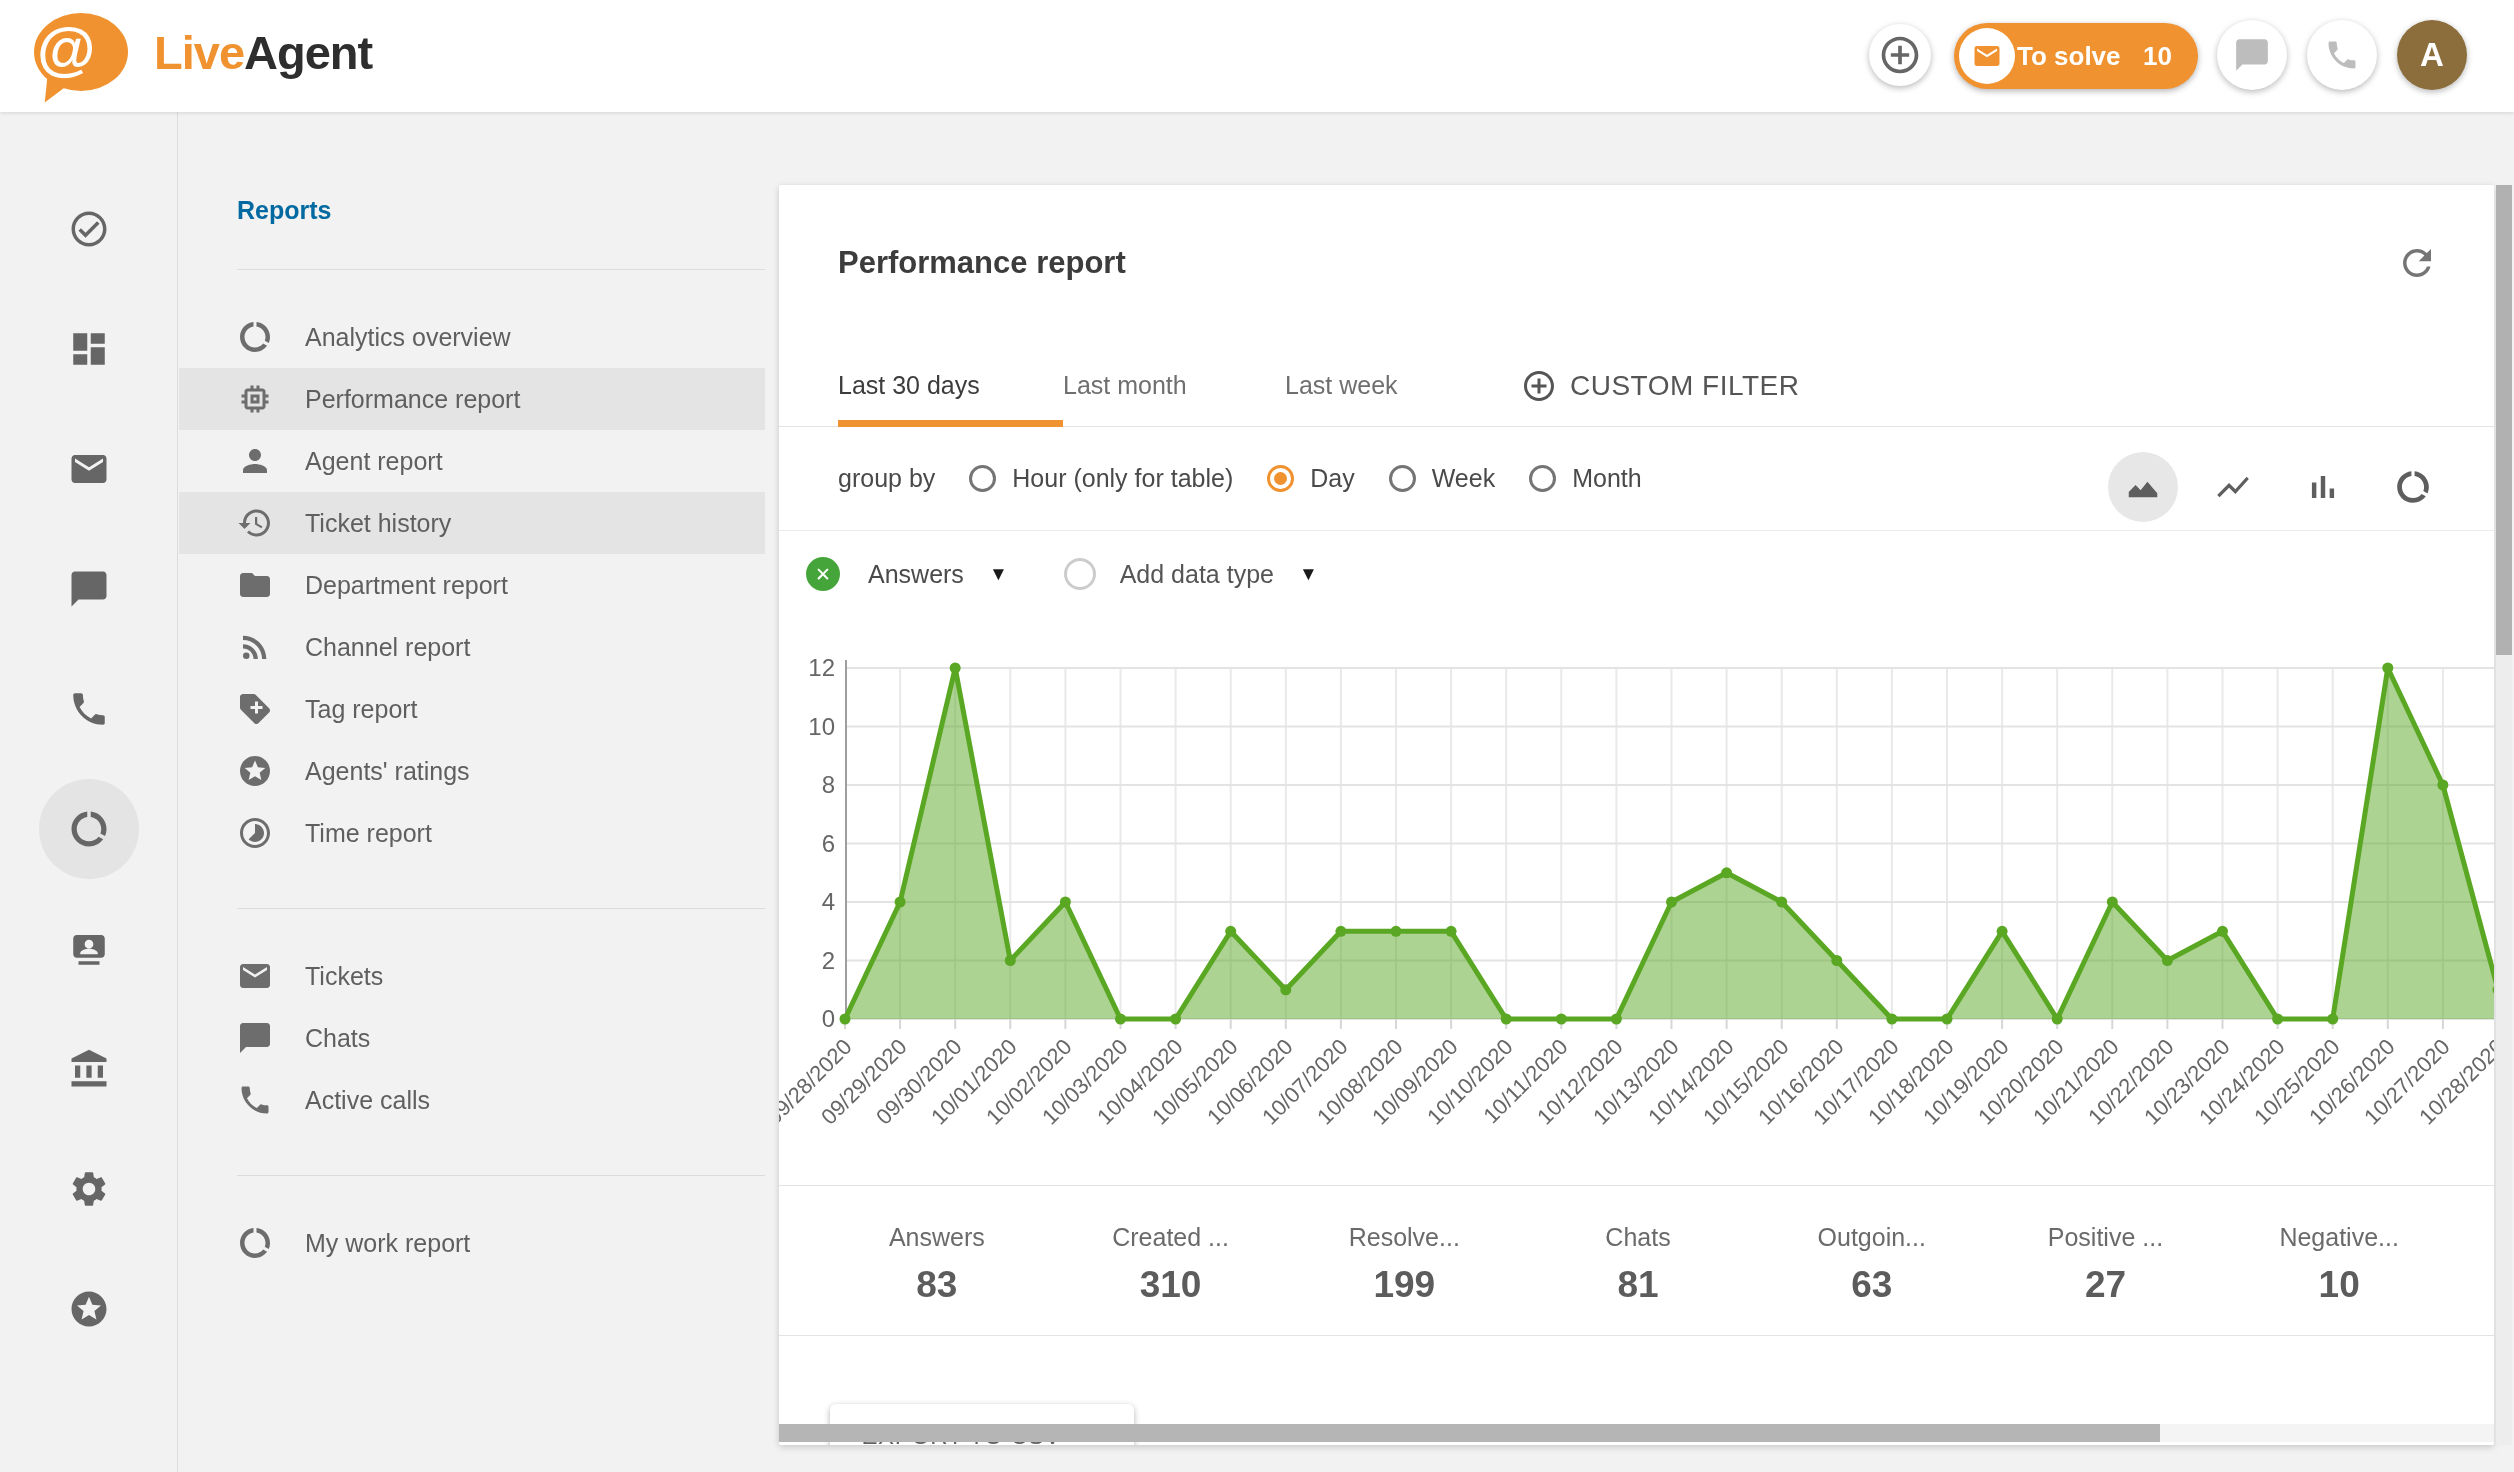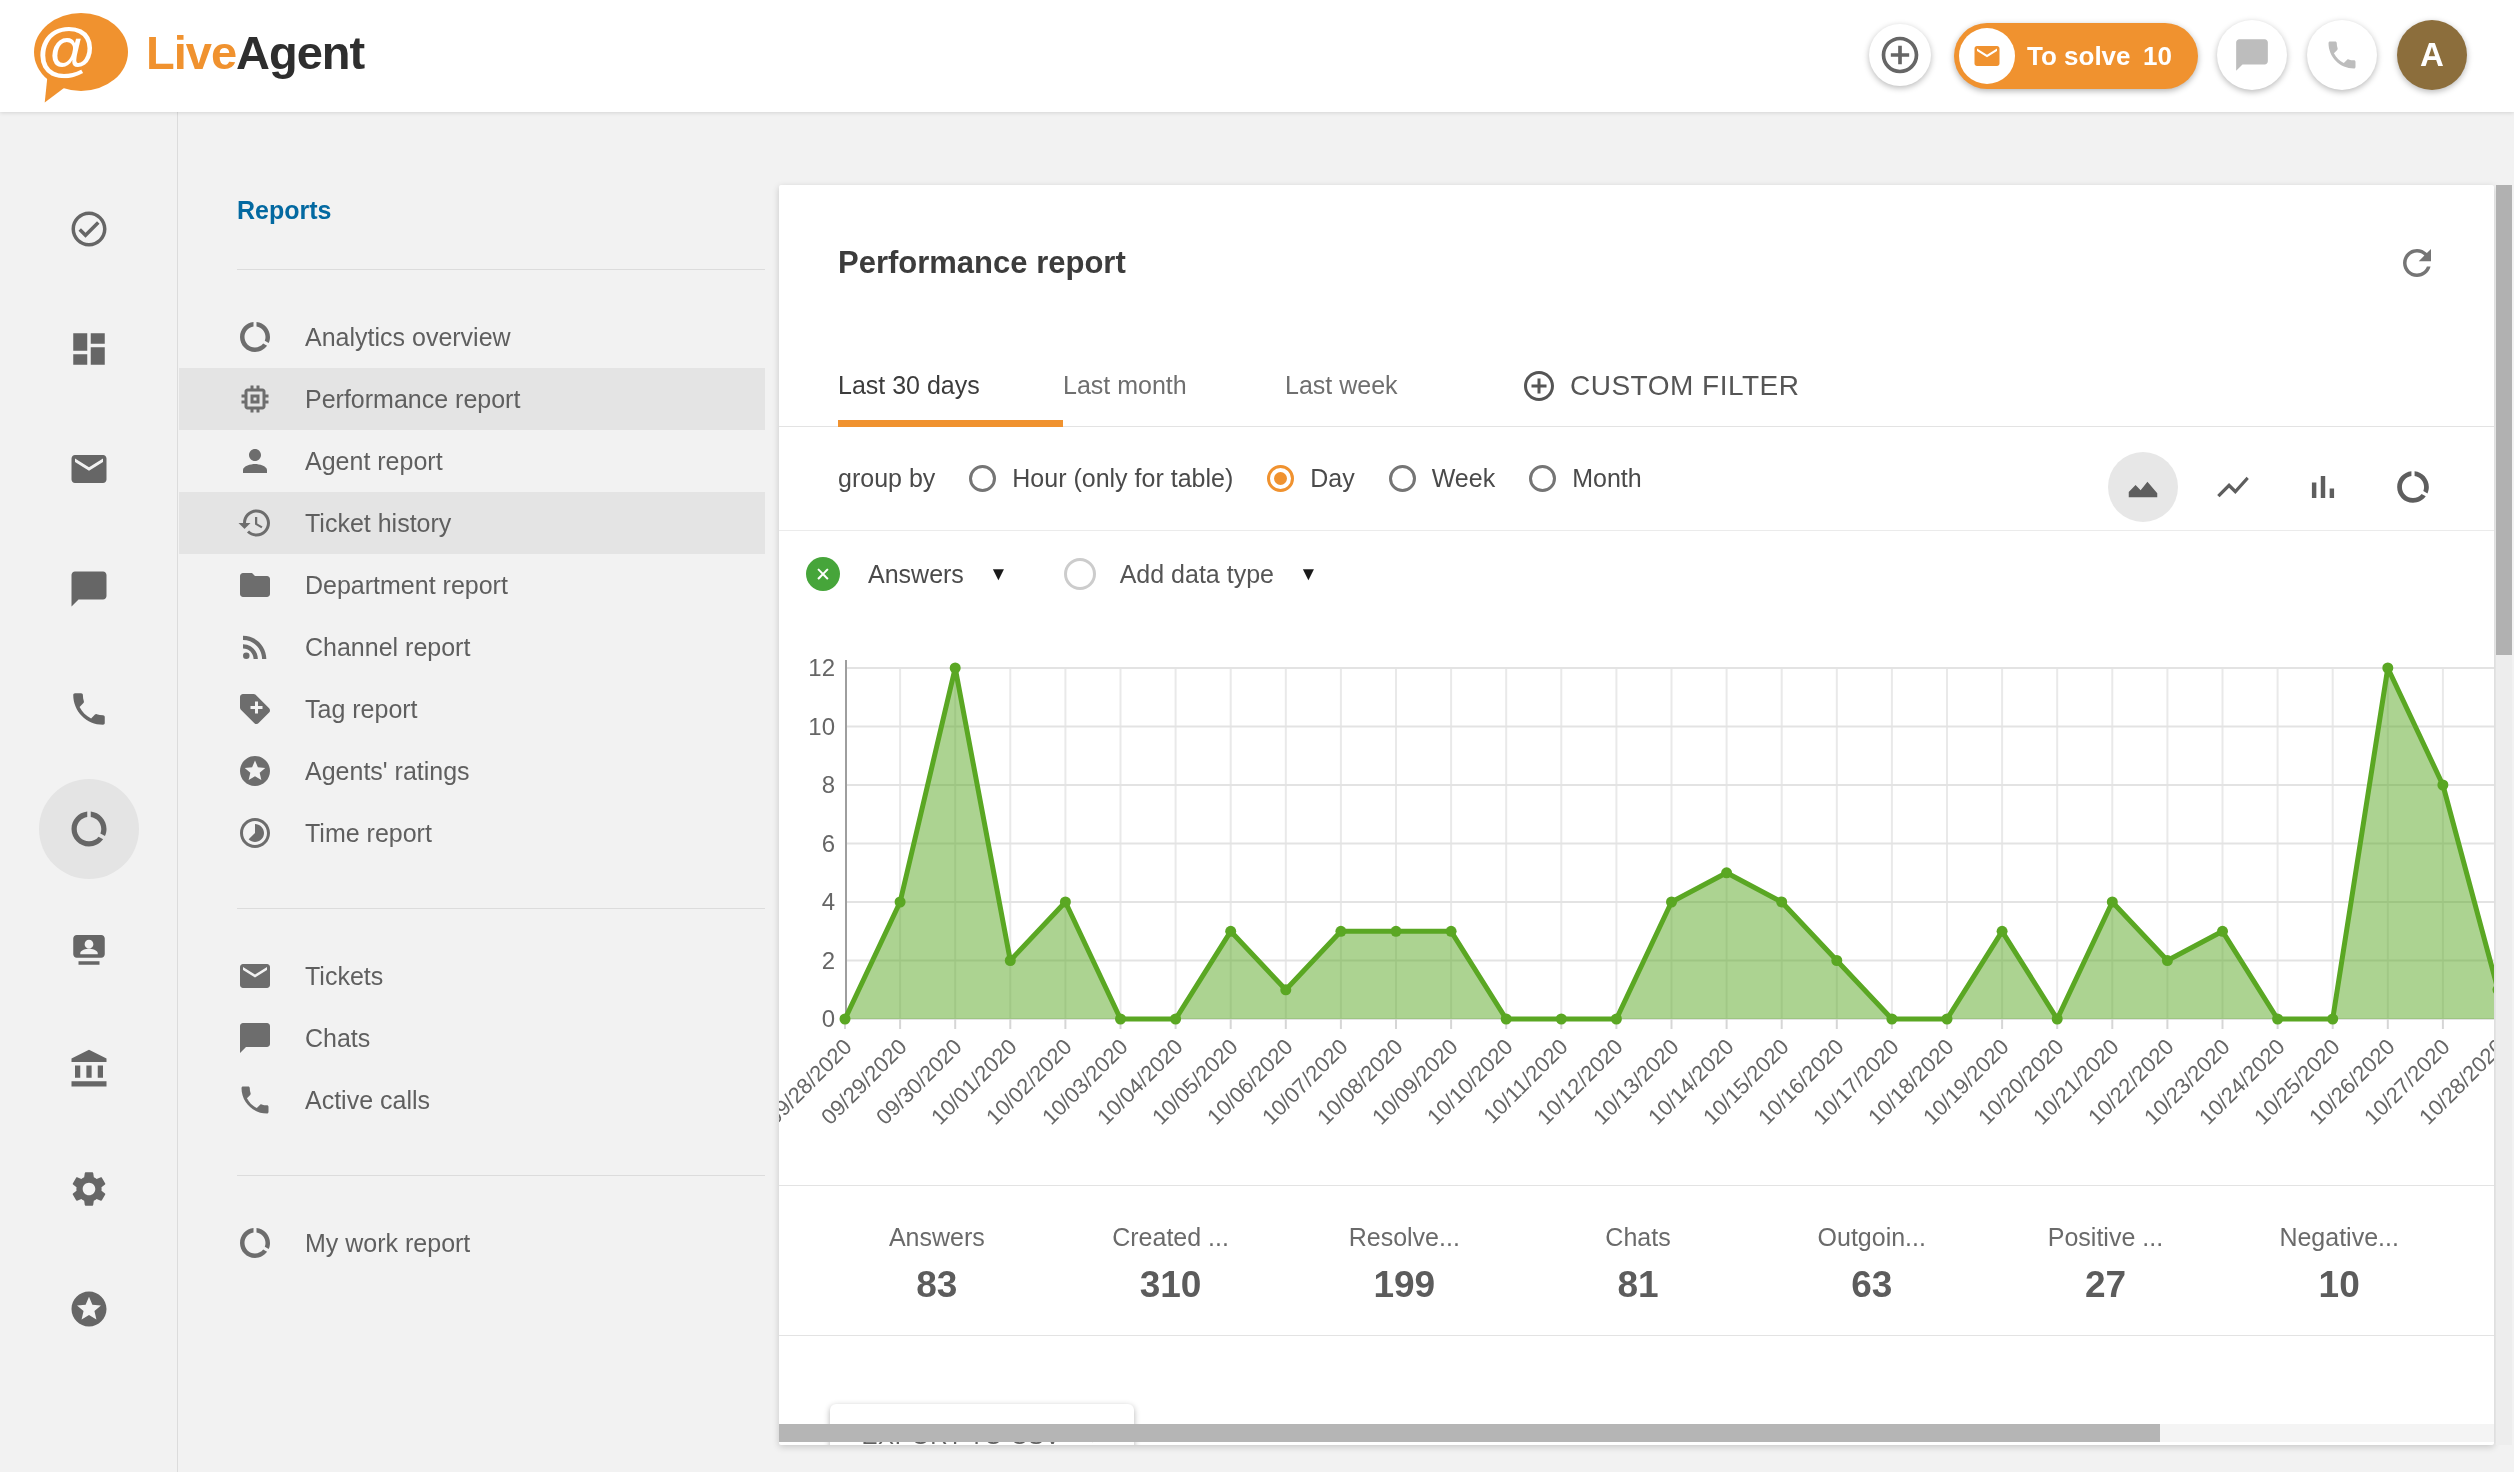--- a/index.html
+++ b/index.html
@@ -9,31 +9,31 @@
 
   
   .topbar{position:absolute;left:0;top:0;width:2514px;height:112px;background:#fff;
           box-shadow:0 1px 4px rgba(0,0,0,.12);z-index:20;}
   .logo{position:absolute;left:34px;top:13px;display:flex;align-items:center;}
   .logo-bubble{position:relative;width:94px;height:78px;background:#f0922f;border-radius:50%;}
   .logo-bubble::after{content:"";position:absolute;left:12px;bottom:-13px;width:0;height:0;
           border-right:28px solid transparent;border-top:26px solid #f0922f;transform:rotate(6deg);}
   .logo-at{position:absolute;left:3px;top:50%;transform:translateY(-55%);color:#fff;
           font-size:60px;font-weight:bold;}
-  .logo-text{margin-left:18px;font-size:47px;font-weight:bold;letter-spacing:-1px;}
+  .logo-text{margin-left:26px;font-size:47px;font-weight:bold;letter-spacing:-1px;}
   .logo-live{color:#f0922f;} .logo-agent{color:#2e2e2e;}
   .circle-btn{position:absolute;border-radius:50%;background:#fff;box-shadow:0 2px 6px rgba(0,0,0,.28);
           display:flex;align-items:center;justify-content:center;cursor:pointer;}
   #btn-add{left:1869px;top:24px;width:62px;height:62px;color:#666;}
   #pill{position:absolute;left:1954px;top:23px;width:244px;height:66px;border-radius:33px;background:#f0922f;
         box-shadow:0 2px 6px rgba(0,0,0,.3);display:flex;align-items:center;color:#fff;
         font-weight:bold;font-size:26px;cursor:pointer;}
   .pill-circle{width:56px;height:56px;margin-left:5px;background:#fff;border-radius:50%;
         display:flex;align-items:center;justify-content:center;color:#f0922f;flex:none;}
-  .pill-label{margin-left:12px;text-align:center;} .pill-count{margin-left:auto;margin-right:26px;}
+  .pill-label{margin-left:2px;text-align:center;} .pill-count{margin-left:auto;margin-right:26px;}
   #btn-chat{left:2217px;top:20px;width:70px;height:70px;color:#bdbdbd;}
   #btn-phone{left:2307px;top:20px;width:70px;height:70px;color:#bdbdbd;}
   #avatar{left:2397px;top:20px;width:70px;height:70px;background:#8c6e3c;color:#fff;
         font-size:33px;font-weight:bold;}
 
   
   .rail{position:absolute;left:0;top:112px;width:178px;height:1360px;border-right:1px solid #dcdcdc;
         box-sizing:border-box;display:flex;flex-direction:column;align-items:center;padding-top:67px;}
   .rail-btn{width:100px;height:100px;border-radius:50%;display:flex;align-items:center;
         justify-content:center;color:#666;margin-bottom:20px;flex:none;cursor:pointer;}

